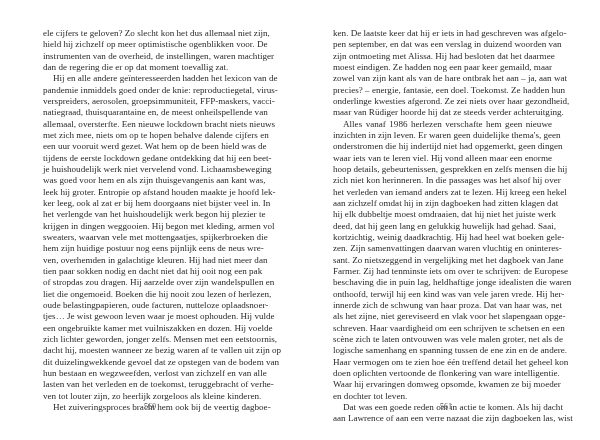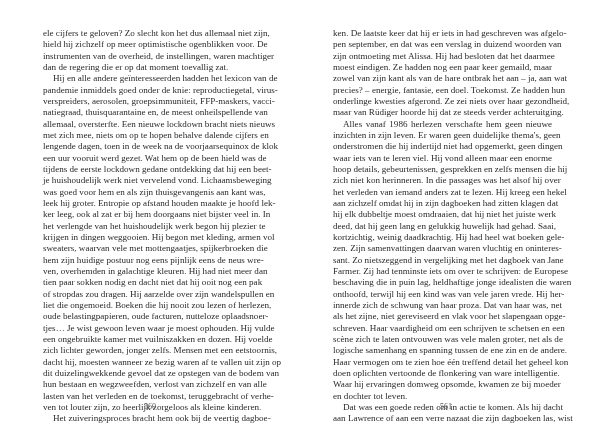--- a/index.html
+++ b/index.html
@@ -36,21 +36,20 @@
         <span class="line">ele cijfers te geloven? Zo slecht kon het dus allemaal niet zijn,</span>
         <span class="line">hield hij zichzelf op meer optimistische ogenblikken voor. De</span>
         <span class="line">instrumenten van de overheid, de instellingen, waren machtiger</span>
         <span class="line last">dan de regering die er op dat moment toevallig zat.</span>
         <span class="line indent">Hij en alle andere geïnteresseerden hadden het lexicon van de</span>
         <span class="line">pandemie inmiddels goed onder de knie: reproductiegetal, virus-</span>
         <span class="line">verspreiders, aerosolen, groepsimmuniteit, FFP-maskers, vacci-</span>
         <span class="line">natiegraad, thuisquarantaine en, de meest onheilspellende van</span>
         <span class="line">allemaal, oversterfte. Een nieuwe lockdown bracht niets nieuws</span>
         <span class="line">met zich mee, niets om op te hopen behalve dalende cijfers en</span>
-        <span class="line">lengende dagen, toen in de week na de voorjaarsequinox de klok</span>
         <span class="line">een uur vooruit werd gezet. Wat hem op de been hield was de</span>
         <span class="line">tijdens de eerste lockdown gedane ontdekking dat hij een beet-</span>
         <span class="line">je huishoudelijk werk niet vervelend vond. Lichaamsbeweging</span>
         <span class="line">was goed voor hem en als zijn thuisgevangenis aan kant was,</span>
         <span class="line">leek hij groter. Entropie op afstand houden maakte je hoofd lek-</span>
         <span class="line">ker leeg, ook al zat er bij hem doorgaans niet bijster veel in. In</span>
         <span class="line">het verlengde van het huishoudelijk werk begon hij plezier te</span>
         <span class="line">krijgen in dingen weggooien. Hij begon met kleding, armen vol</span>
         <span class="line">sweaters, waarvan vele met mottengaatjes, spijkerbroeken die</span>
         <span class="line">hem zijn huidige postuur nog eens pijnlijk eens de neus wre-</span>

